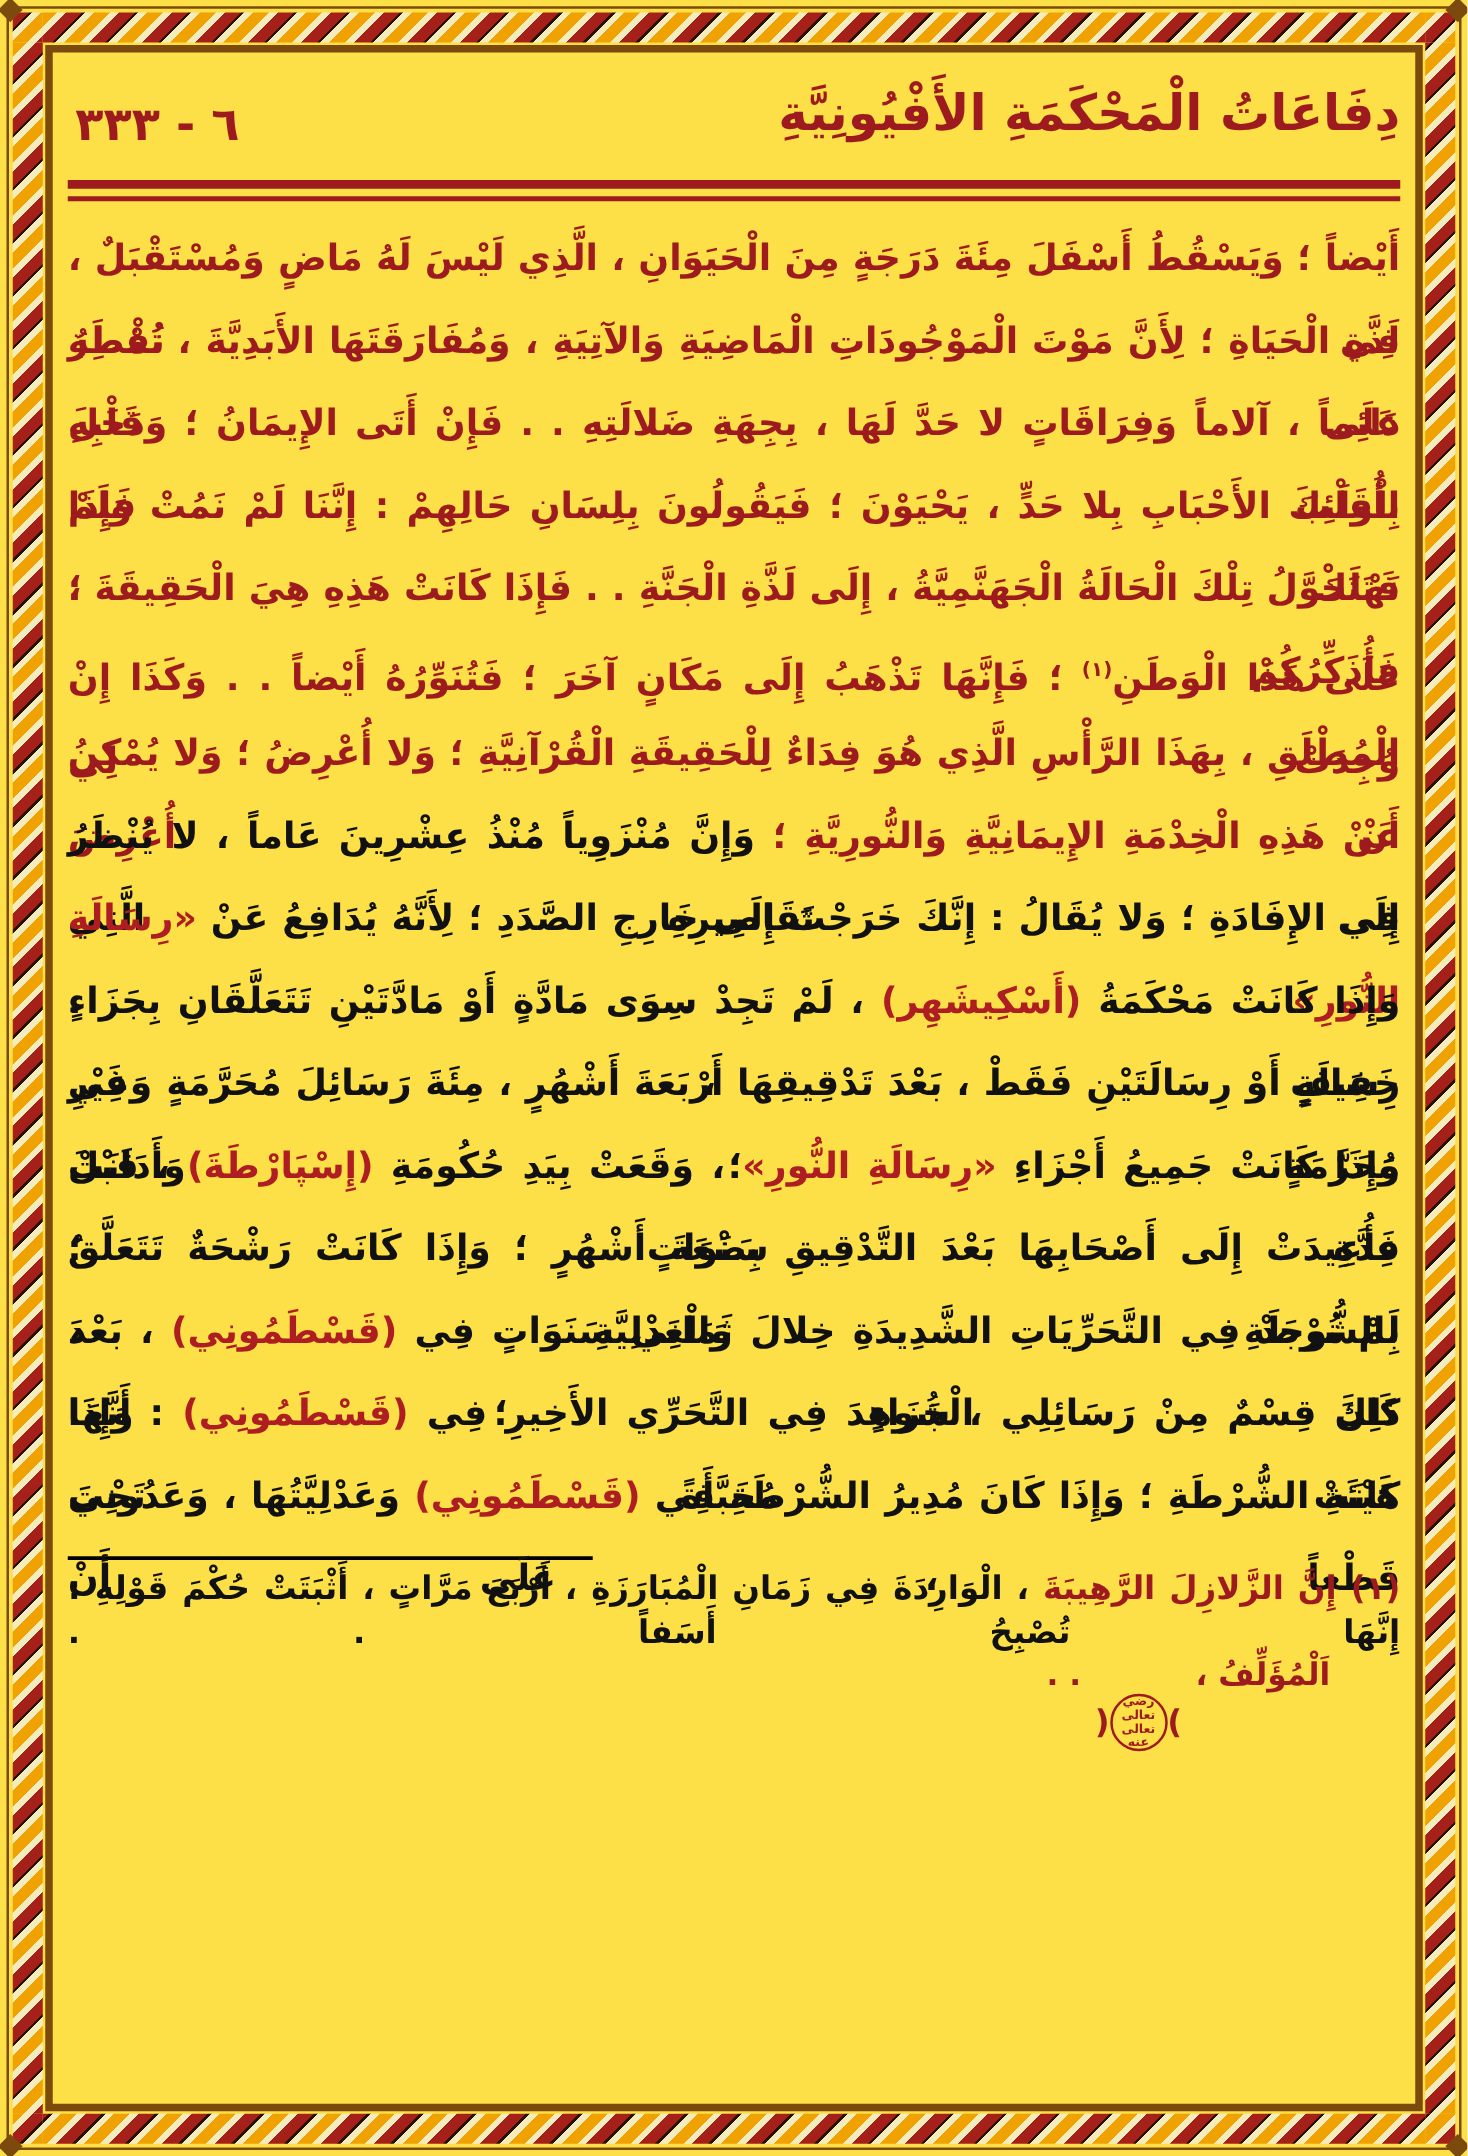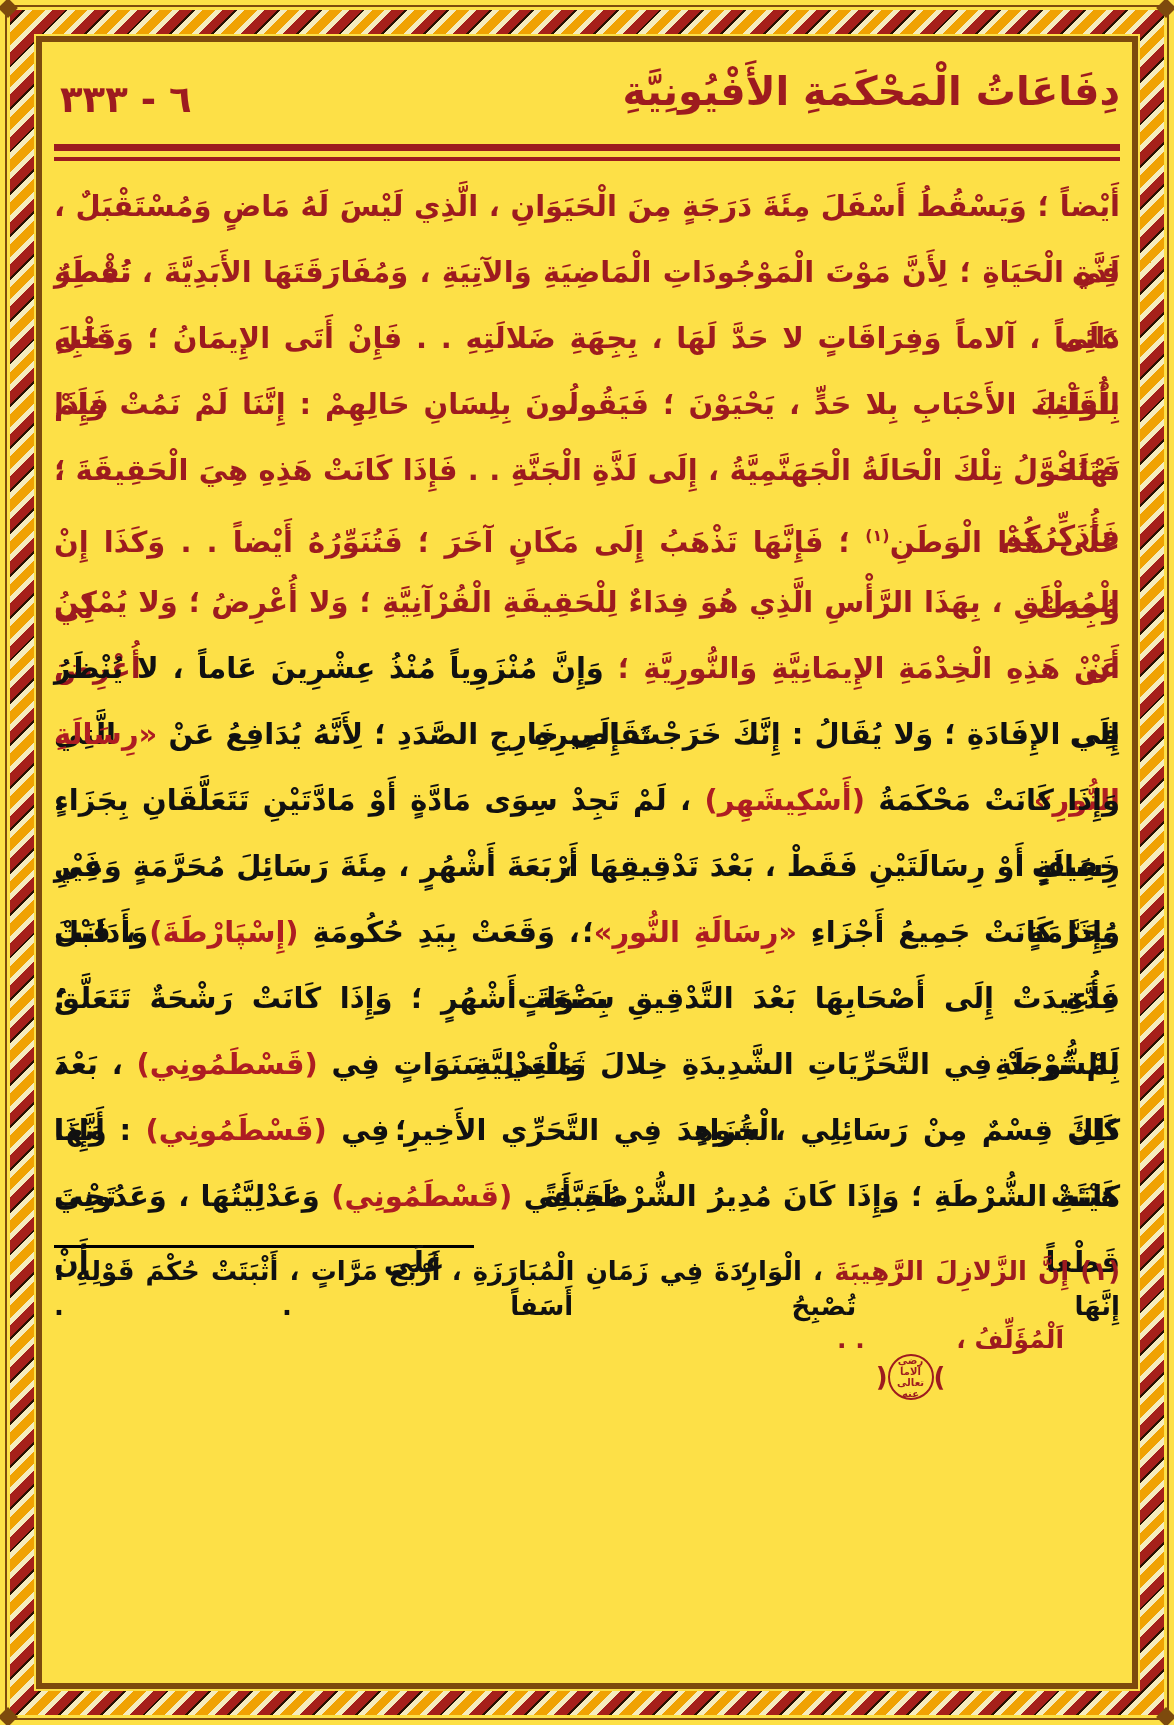--- a/index.html
+++ b/index.html
@@ -107,20 +107,20 @@
         <div class="line"><span class="seg-black">هَيْئَةِ الشُّرْطَةِ ؛ وَإِذَا كَانَ مُدِيرُ الشُّرْطَةِ فِي </span><span class="seg-bright">(قَسْطَمُونِي)</span><span class="seg-black"> وَعَدْلِيَّتُهَا ، وَعَدُونِي قَطْعاً ، عَلَى أَنْ</span></div>
       </div>
 
     <div class="fn-sep"></div>
 
     <div class="fn-line"><span class="seg-red">(١) إِنَّ الزَّلازِلَ الرَّهِيبَةَ</span><span class="seg-black"> ، الْوَارِدَةَ فِي زَمَانِ الْمُبَارَزَةِ ، أَرْبَعَ مَرَّاتٍ ، أَثْبَتَتْ حُكْمَ قَوْلِهِ : إِنَّهَا تُصْبِحُ أَسَفاً . .</span></div>
 
     <div class="fn-author">
       <span class="seg-red">اَلْمُؤَلِّفُ ،</span>
       <span class="seal">
-        <span>رضي آلاما</span>
+        <span>رضي تعالى</span>
         <span>تعالى عنه</span>
       </span>
       <span class="seg-red">. .</span>
     </div>
 
   </div>
 </div>
 
 </body></html>

